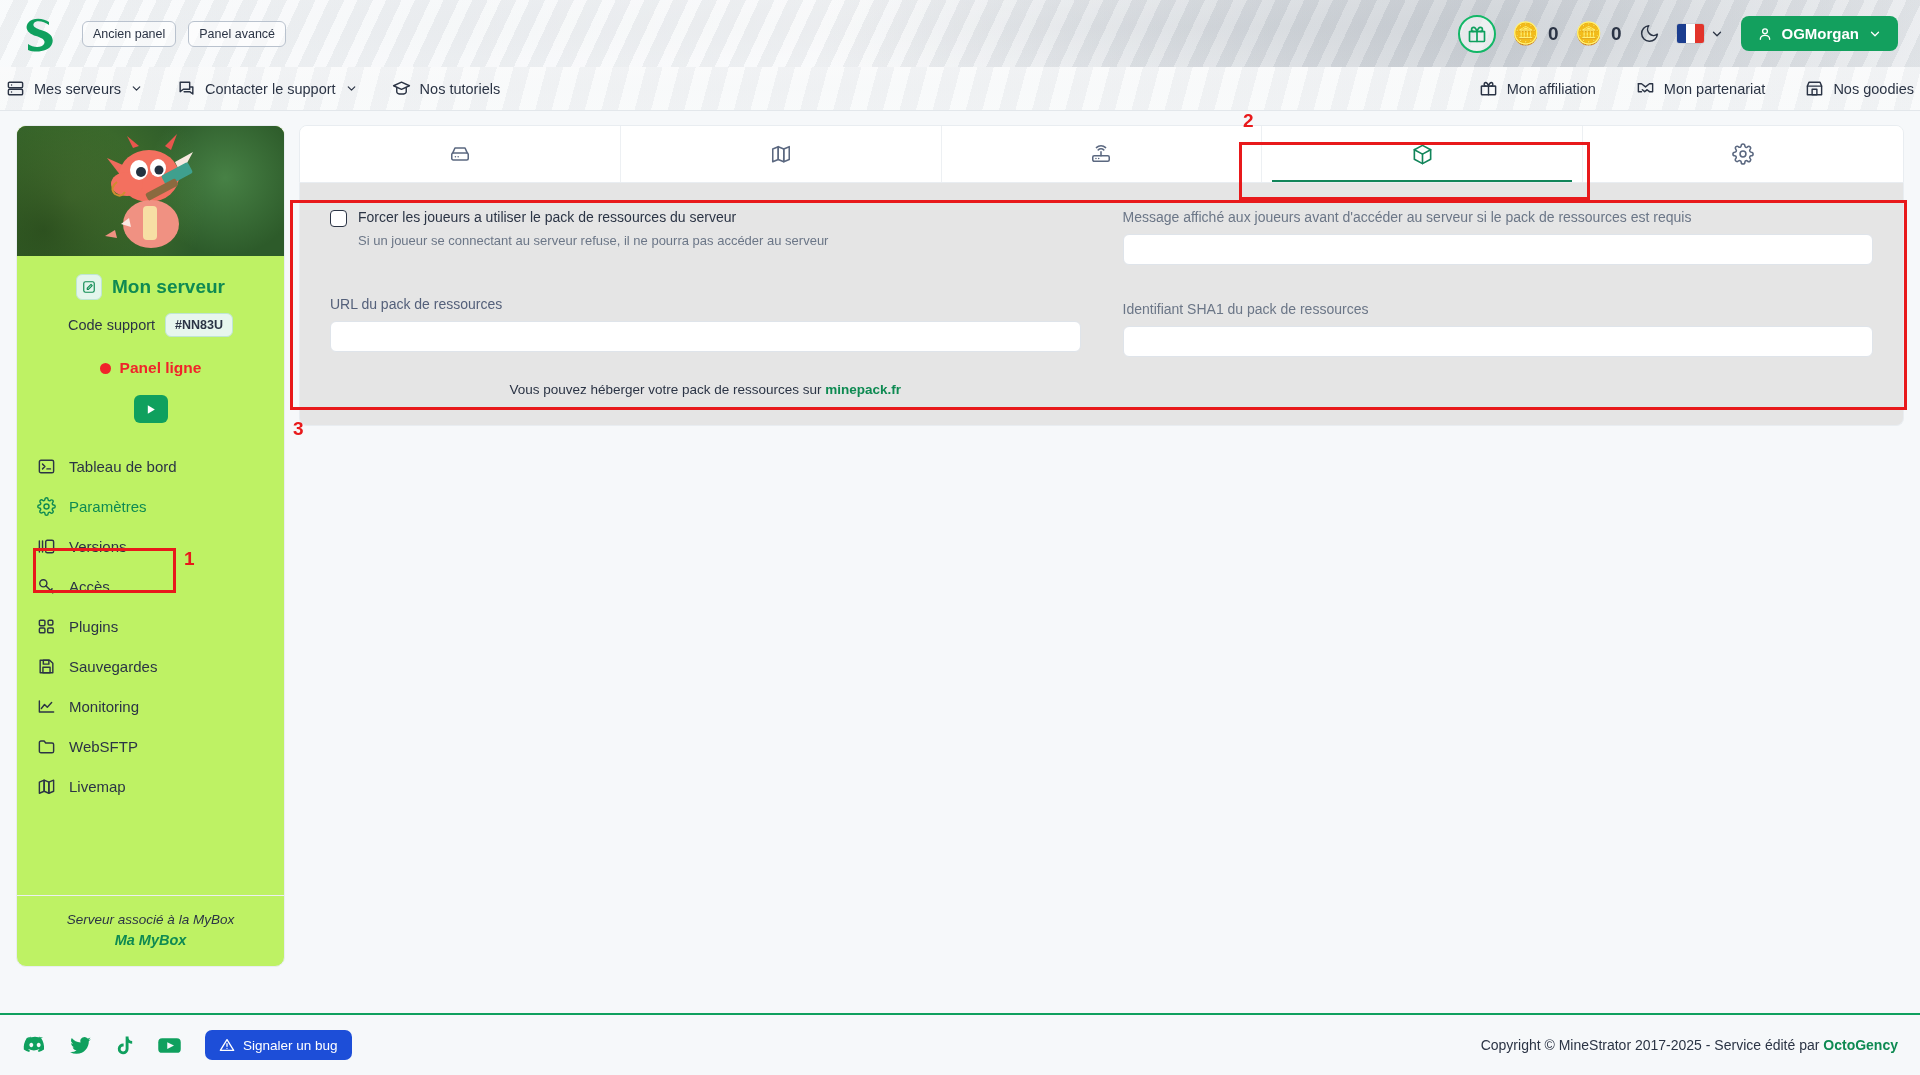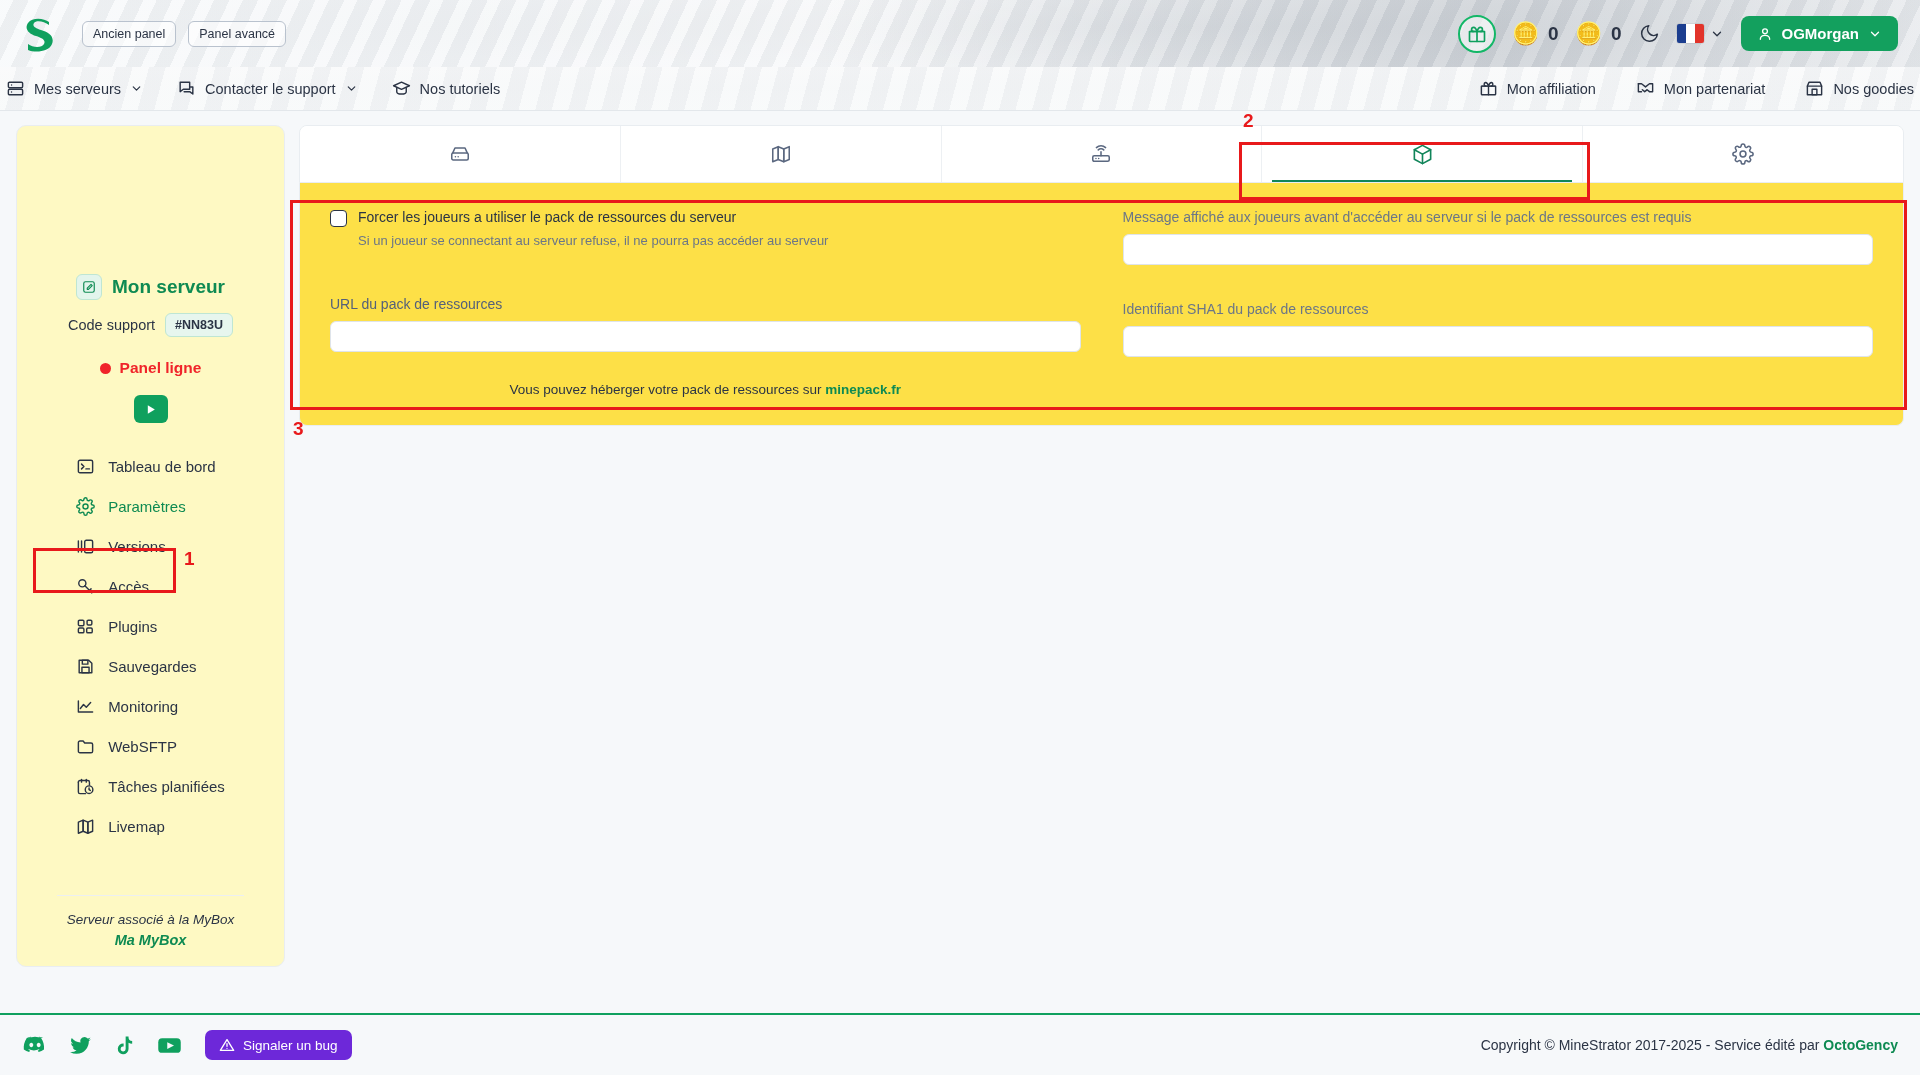--- a/index.html
+++ b/index.html
@@ -108,26 +108,26 @@
   }
   .nav-right { margin-left: auto; display: flex; align-items: center; }
   .nav-right .nav-item { margin-right: 0; margin-left: 40px; }
 
   
   .page { display: flex; padding: 14px 16px 0 16px; gap: 14px; height: 917px; }
 
   
   .sidebar {
     width: 269px; flex: none;
-    background: #fef9c3;
+    background: #bef264;
     border: 1px solid #e9edf1;
     border-radius: 10px;
     overflow: hidden;
     height: 842px;
-    display: flex; flex-direction: column; align-items: center;
+    display: flex; flex-direction: column;
   }
   .srv-banner {
     height: 130px;
     background:
       radial-gradient(circle at 20% 55%, #4f7a36 0%, #3c6a2c 30%, #2d5b2a 60%),
       linear-gradient(160deg, #6a8f4a, #2f5b2c);
     position: relative; overflow: hidden;
   }
   .srv-banner::after {
     content:"";
@@ -199,21 +199,21 @@
   .tab {
     flex: 1; display: flex; align-items: center; justify-content: center;
     cursor: pointer; position: relative; background: #fff;
   }
   .tab + .tab { border-left: 1px solid #edf0f3; }
   .tab.active::after {
     content: ""; position: absolute; left: 10px; right: 10px; bottom: 0;
     height: 2px; background: #11855a;
   }
   .panel {
-    background: #fde047;
+    background: #e5e5e5;
     border: 1px solid #e9edf1;
     border-top: none;
     border-radius: 0 0 8px 8px;
     padding: 26px 30px 28px;
     display: flex; gap: 42px;
   }
   .col { flex: 1; min-width: 0; }
   .chk-row { display: flex; align-items: flex-start; gap: 11px; }
   .chk {
     width: 17px; height: 17px; border: 1.6px solid #2b3445; border-radius: 4px;
@@ -250,21 +250,21 @@
     border-top: 2px solid #0fa05e;
     background: #f6f8fa;
     display: flex; align-items: center;
     padding: 0 22px;
   }
   .social { display: flex; align-items: center; gap: 20px; }
   .social span { cursor: pointer; display: flex; }
   .bug-btn {
     margin-left: 22px;
     display: flex; align-items: center; gap: 8px;
-    background: #6d28d9; color: #fff;
+    background: #1d4ed8; color: #fff;
     border-radius: 7px; padding: 7px 14px;
     font-size: 13.5px; cursor: pointer; white-space: nowrap;
   }
   .copy { margin-left: auto; font-size: 14px; color: #2b3445; }
   .copy b { color: #0e8a52; font-weight: 700; }
 </style>
 </head>
 <body>
 
 <div class="header">
@@ -490,31 +490,20 @@
         <span>Monitoring</span>
       </div>
       <div class="menu-item">
         <svg width="19" height="19" viewBox="0 0 24 24" fill="none" stroke="#2b3445" stroke-width="1.8" stroke-linecap="round" stroke-linejoin="round">
             <path d="M3 7a2 2 0 0 1 2-2h4l2 2.5h8a2 2 0 0 1 2 2V18a2 2 0 0 1-2 2H5a2 2 0 0 1-2-2z"></path>
           </svg>
         <span>WebSFTP</span>
       </div>
       <div class="menu-item">
         <svg width="19" height="19" viewBox="0 0 24 24" fill="none" stroke="#2b3445" stroke-width="1.8" stroke-linecap="round" stroke-linejoin="round">
-            <path d="M3 6.5a2 2 0 0 1 2-2h10a2 2 0 0 1 2 2V10"></path>
-            <path d="M3 6.5V19a2 2 0 0 0 2 2h7"></path>
-            <line x1="7" y1="3" x2="7" y2="6.5"></line>
-            <line x1="13" y1="3" x2="13" y2="6.5"></line>
-            <circle cx="16.5" cy="16" r="4.8"></circle>
-            <path d="M16.5 13.8V16l1.6 1"></path>
-          </svg>
-        <span>Tâches planifiées</span>
-      </div>
-      <div class="menu-item">
-        <svg width="19" height="19" viewBox="0 0 24 24" fill="none" stroke="#2b3445" stroke-width="1.8" stroke-linecap="round" stroke-linejoin="round">
             <path d="M3 6.5 9 4v14l-6 2.5z"></path>
             <path d="M9 4l6 2.5V20.5L9 18z"></path>
             <path d="M15 6.5 21 4v14l-6 2.5z"></path>
           </svg>
         <span>Livemap</span>
       </div>
     </div>
 
     <div class="mybox-foot">
       <div class="mybox-1">Serveur associé à la MyBox</div>

